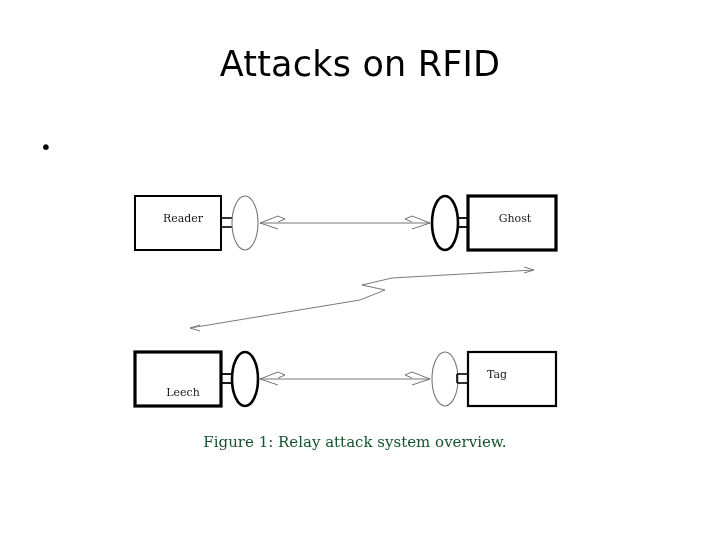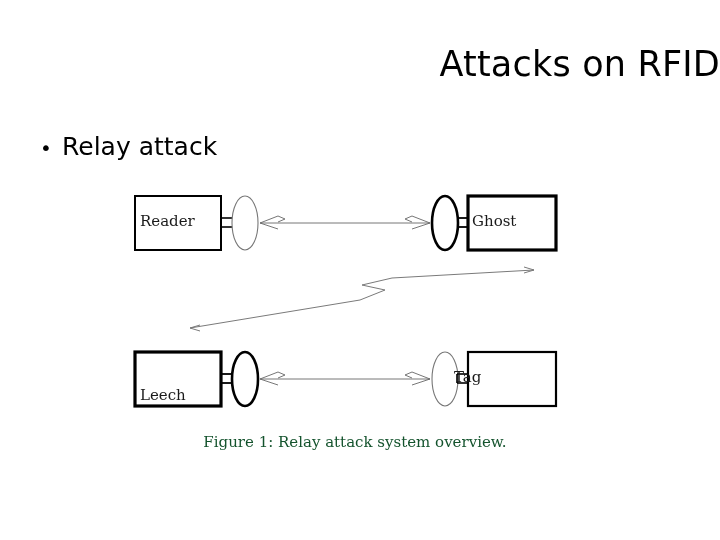--- a/index.html
+++ b/index.html
@@ -18,21 +18,21 @@
   .slide {
     position: absolute;
     inset: 0;
     background: #ffffff;
   }
   .slide-title {
     position: absolute;
     left: 0;
     top: 42px;
     width: 720px;
-    text-align: right;
+    text-align: center;
     font-family: "DejaVu Sans", sans-serif;
     font-size: 35px;
     font-weight: 400;
     letter-spacing: 0.2px;
     color: #000000;
     line-height: 44px;
     white-space: nowrap;
   }
   .bullet-list {
     position: absolute;
@@ -72,22 +72,22 @@
     left: 0;
     top: 0;
   }
   .fig-label {
     position: absolute;
     font-family: "DejaVu Serif", "Liberation Serif", serif;
     color: #1a1a1a;
     white-space: nowrap;
   }
   .node-label {
-    font-size: 15px;
-    text-align: left;
+    font-size: 11px;
+    text-align: center;
   }
   .lbl-reader { left: 30px;  top: 34px; width: 86px; }
   .lbl-ghost  { left: 362px; top: 34px; width: 86px; }
   .lbl-leech  { left: 30px;  top: 208px; width: 86px; }
   .lbl-tag    { left: 344px; top: 190px; width: 86px; }
 
   .lbl-fast {
     left: 110px;
     top: 88px;
     width: 150px;
@@ -111,21 +111,20 @@
 </head>
 <body>
 
 <div class="slide">
 
   <div class="slide-title">Attacks on RFID</div>
 
   <div class="bullet-list">
     <div class="bullet-row">
       <span class="bullet-dot">•</span>
-      <span class="bullet-text">Relay attack</span>
     </div>
   </div>
 
   <div class="figure-wrap">
 
     <svg class="figure-svg" width="490" height="300" viewBox="0 0 490 300">
 
       <rect x="25" y="18" width="86" height="54" fill="#ffffff" stroke="#000000" stroke-width="2"></rect>
 
       <g>

